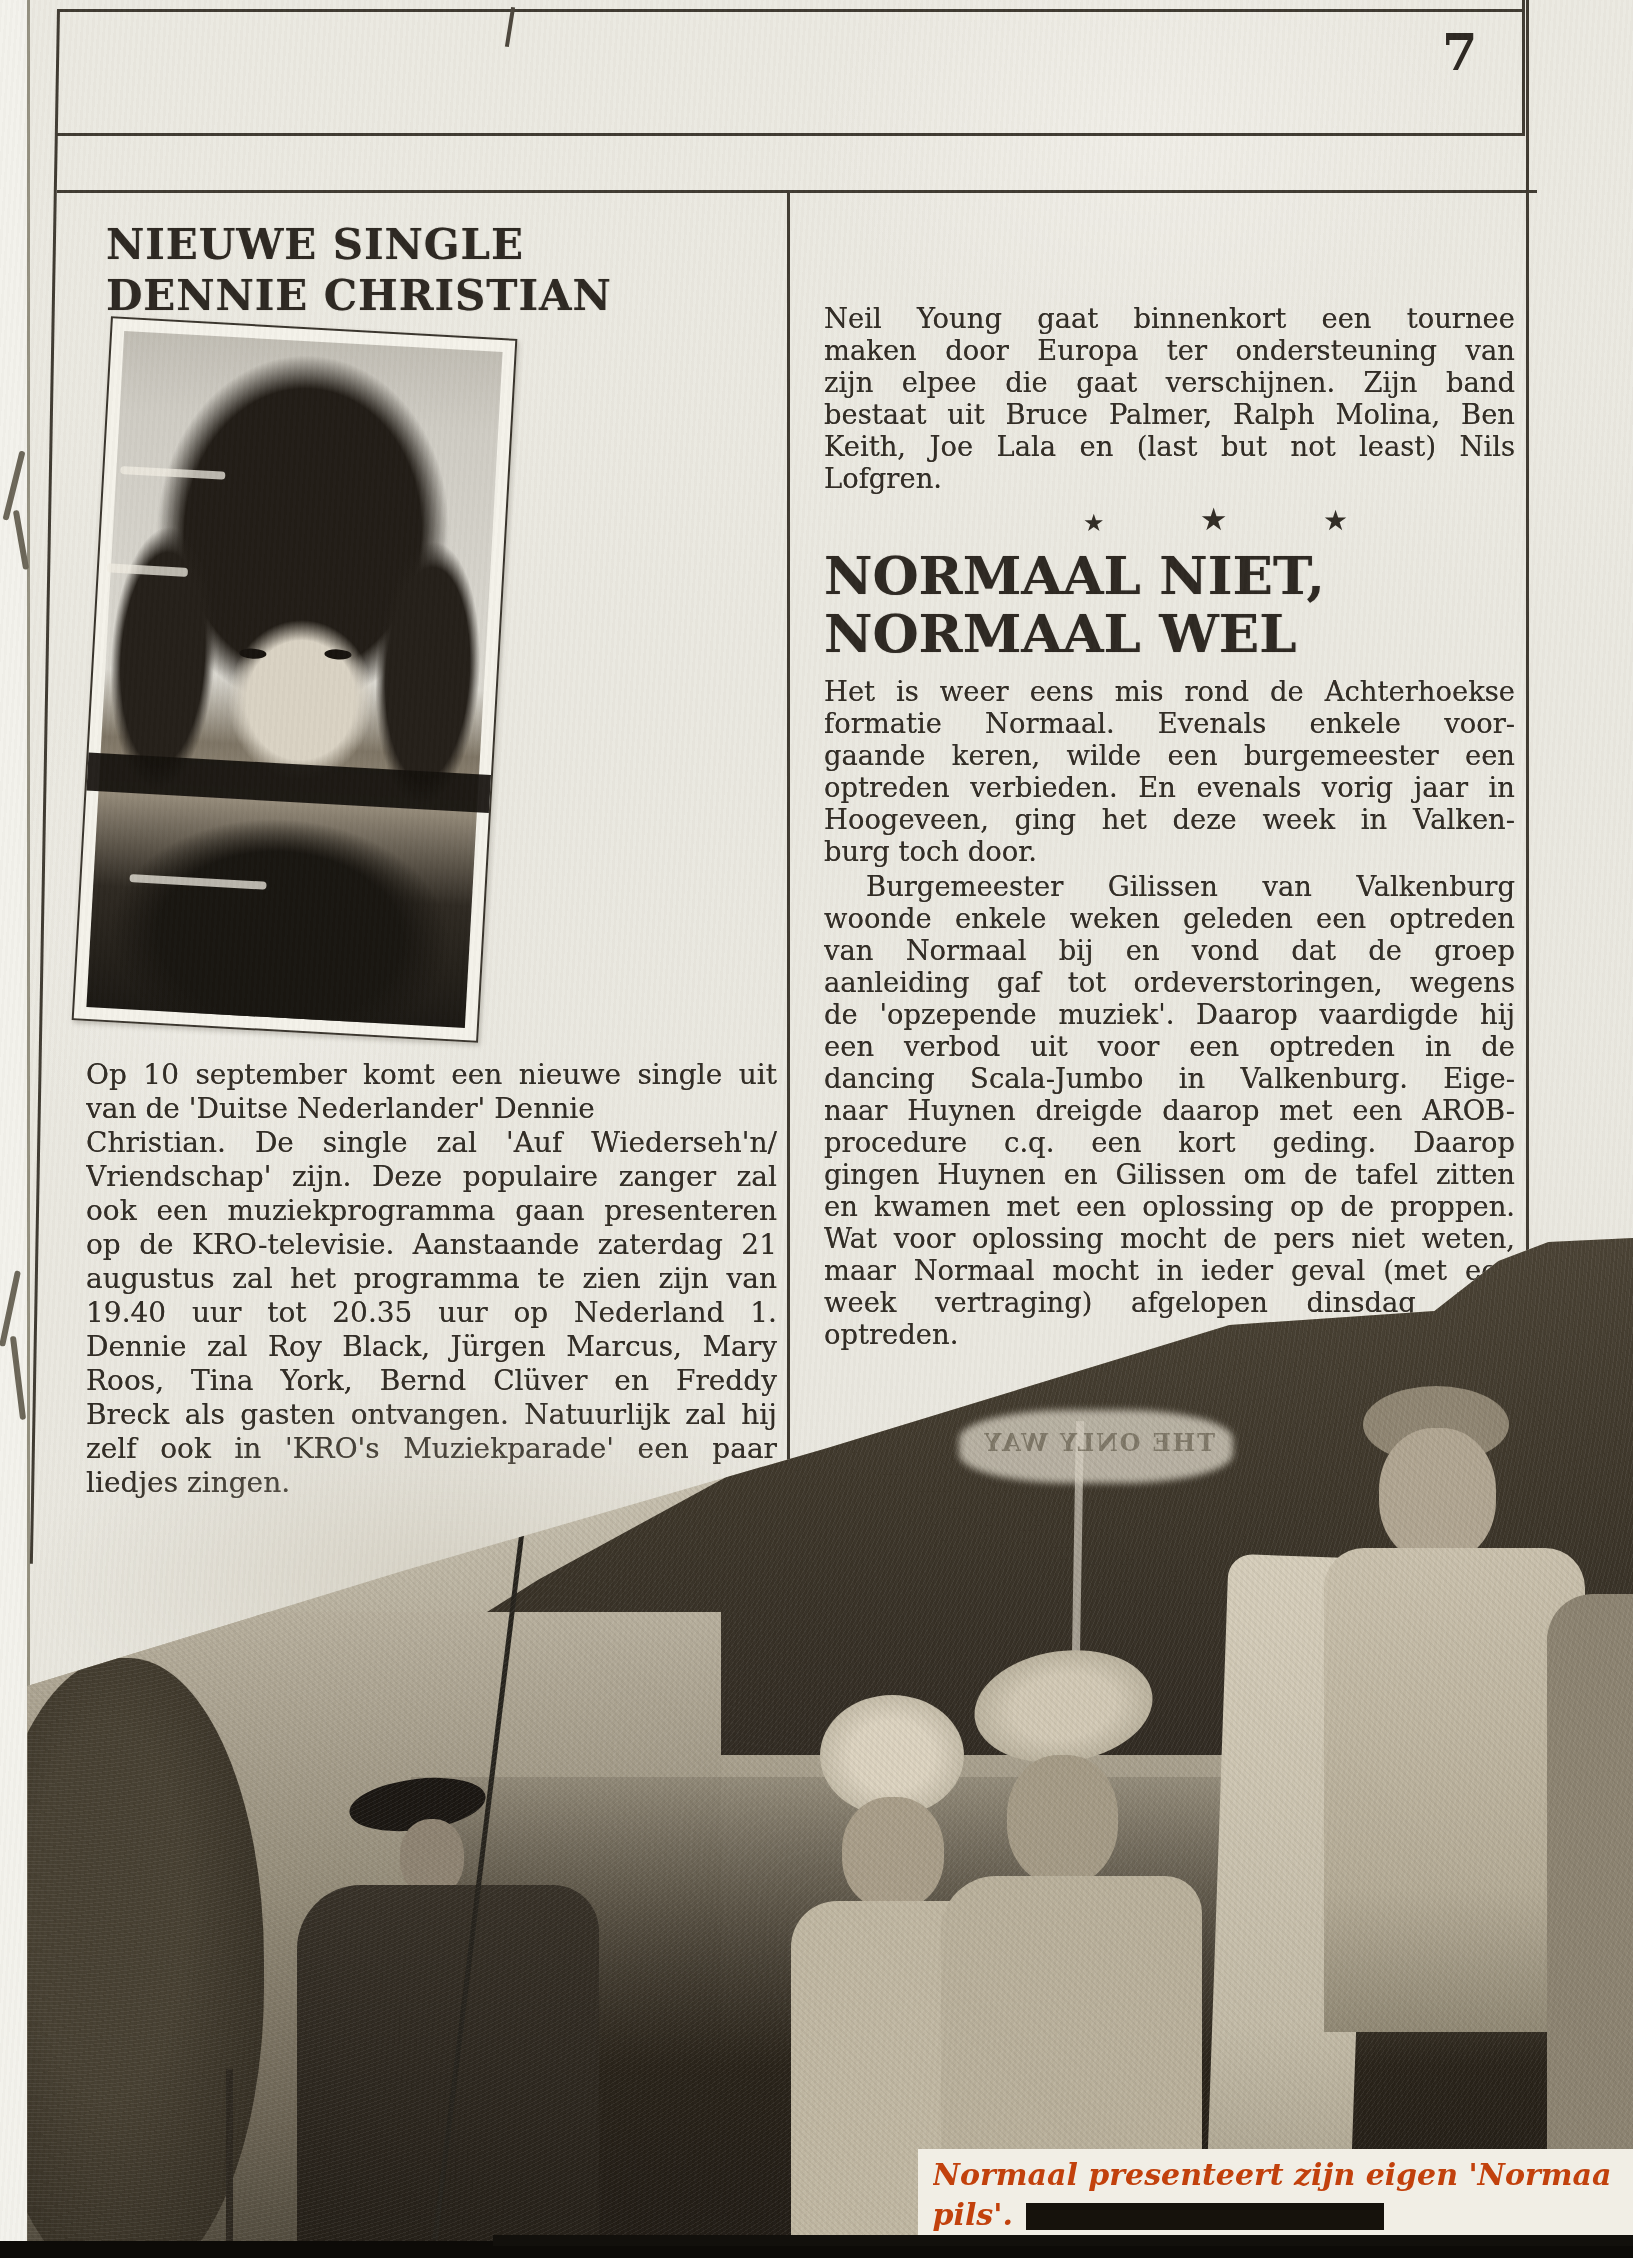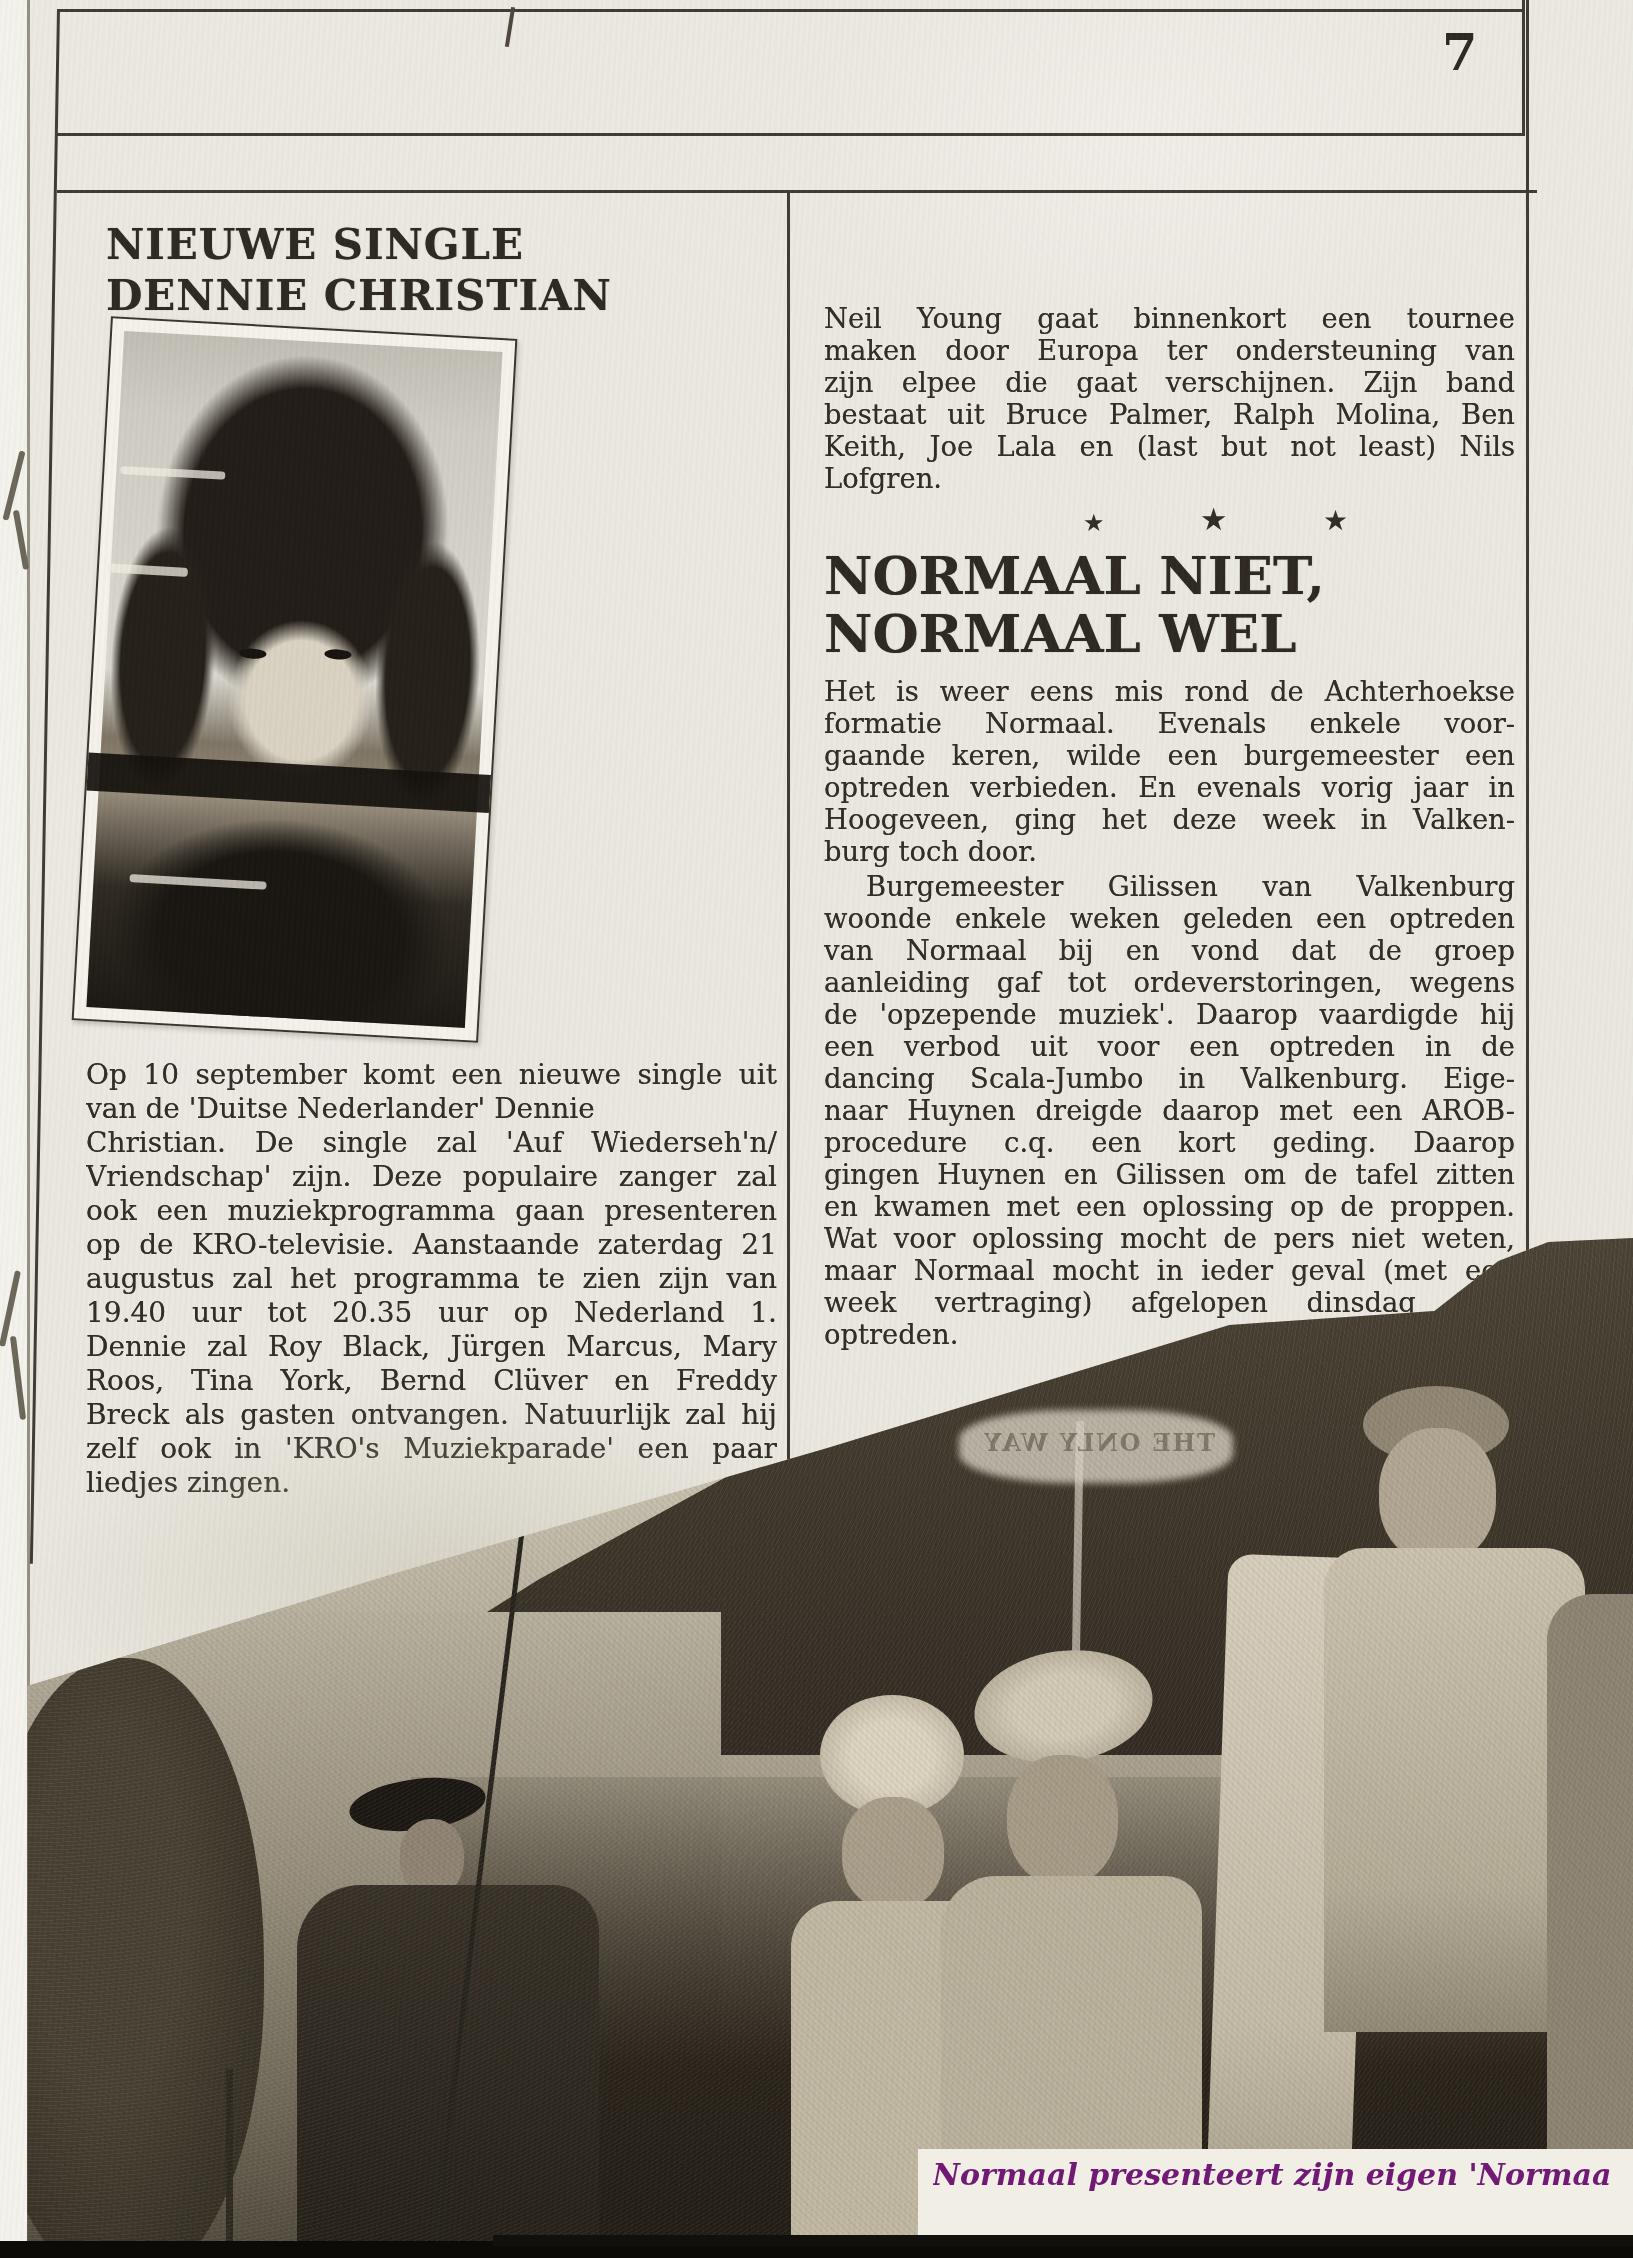--- a/index.html
+++ b/index.html
@@ -129,21 +129,21 @@
   .tall-shirt{left:1297px;top:429px;width:261px;height:484px;border-radius:40px 40px 0 0;background:linear-gradient(180deg,#cac1ad,#b4ab96 70%,#8f8773);}
   .right-guy{left:1520px;top:475px;width:183px;height:567px;border-radius:46px 0 0 0;background:#8b8270;}
   .rope{left:1042px;top:302px;width:8.2px;height:804px;background:rgba(226,220,206,.65);transform:rotate(1deg);}
   .ghost-patch{left:932px;top:291px;width:274px;height:73px;border-radius:40%;background:rgba(214,208,193,.8);filter:blur(3.7px);}
   .ghost-line{left:950px;top:309px;width:238px;font-size:24px;font-weight:bold;color:#57503f;opacity:.6;
     transform:scaleX(-1);letter-spacing:1.8px;white-space:nowrap;overflow:hidden;}
   
   .caption{
     position:absolute;left:918px;top:2149px;width:715px;height:93px;
     background:#f1eee5;z-index:5;padding:5.5px 0 0 14.6px;box-sizing:border-box;
-    font-style:italic;font-weight:bold;font-size:30px;line-height:40px;color:#701a75;
+    font-style:italic;font-weight:bold;font-size:30px;line-height:40px;color:#c2410c;
     overflow:hidden;
   }
   .caption .cline{white-space:nowrap;overflow:hidden;}
   .caption .redact{display:inline-block;vertical-align:middle;width:358px;height:27.4px;background:#16120c;margin-left:12.8px;}
   
   .bottom-bar{position:absolute;left:0;bottom:0;width:1634px;height:18.3px;background:#0d0b08;z-index:6;}
   .bottom-bar2{position:absolute;left:493px;bottom:12.8px;width:1140px;height:11px;background:#12100c;z-index:6;}
 </style>
 </head>
 <body>
@@ -267,19 +267,20 @@
     <div class="bp right-guy"></div>
     <div class="bp pole"></div>
     <div class="bp fish-cap"></div>
     <div class="bp fish-face"></div>
     <div class="bp fish-body"></div>
     <div class="bp rod"></div>
   </div>
 
   <div class="caption">
     <div class="cline">Normaal presenteert zijn eigen 'Normaa</div>
+    <div class="cline"><span>pils'.</span><span class="redact"></span></div>
   </div>
 
   <div class="bottom-bar"></div>
   <div class="bottom-bar2"></div>
 
 </div>
 
 
 </body></html>

